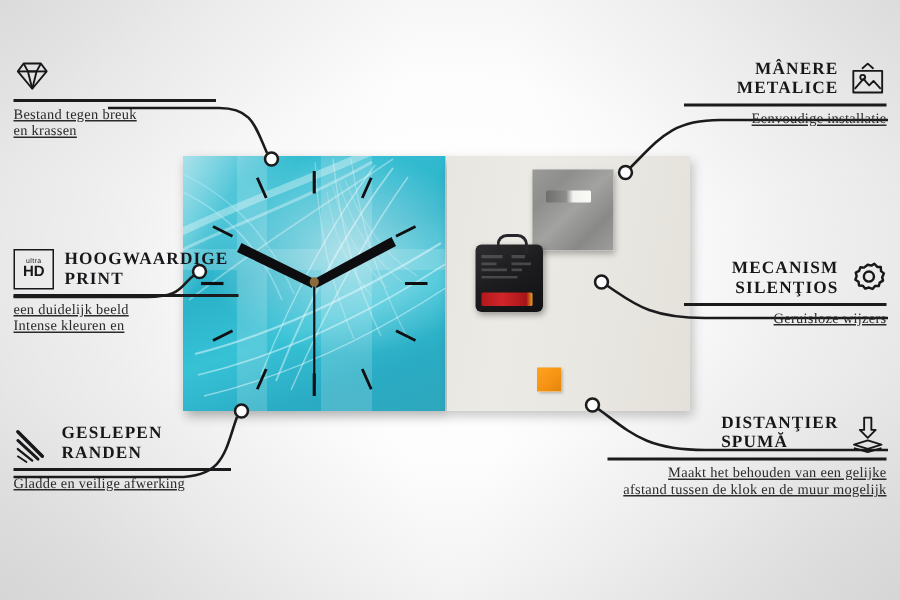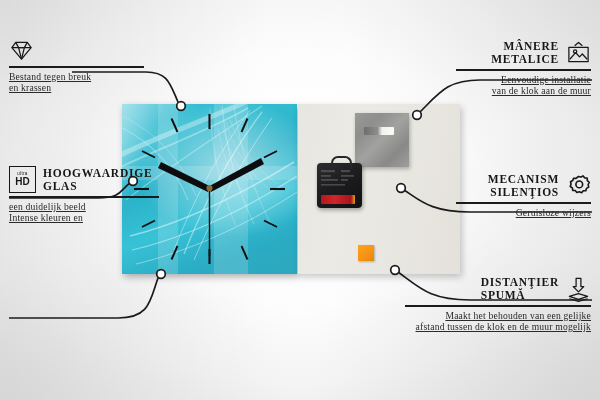--- a/index.html
+++ b/index.html
@@ -242,47 +242,64 @@
   </div>
 
   <div class="callout" style="left:9px;top:166px;width:150px;">
     <div class="co-head">
       <div class="hd-box">
         <span class="hd-ultra">ultra</span>
         <span class="hd-hd">HD</span>
       </div>
       <div>
         <div class="co-title">HOOGWAARDIGE</div>
-        <div class="co-title">GLAS</div>
+        <div class="co-title">PRINT</div>
       </div>
     </div>
     <div class="co-rule"></div>
     <div class="co-desc">een duidelijk beeld</div>
     <div class="co-desc">Intense kleuren en</div>
   </div>
 
+  <div class="callout" style="left:9px;top:283px;width:145px;">
+    <div class="co-head">
+      <svg class="co-icon" viewBox="0 0 26 26">
+        <g stroke="#17171a" fill="none" stroke-linecap="round">
+          <path d="M3 4 L20 21" stroke-width="2.4"></path>
+          <path d="M3 10 L17 23" stroke-width="2"></path>
+          <path d="M3 16 L13 24" stroke-width="1.6"></path>
+          <path d="M3 21 L9 25" stroke-width="1.2"></path>
+        </g>
+      </svg>
+      <div>
+        <div class="co-title">GESLEPEN</div>
+        <div class="co-title">RANDEN</div>
+      </div>
+    </div>
+    <div class="co-rule"></div>
+    <div class="co-desc">Gladde en veilige afwerking</div>
+  </div>
 
   <div class="callout" style="left:456px;top:40px;width:135px;">
     <div class="co-head right">
       <div style="text-align:right;">
         <div class="co-title">MÂNERE</div>
         <div class="co-title">METALICE</div>
       </div>
       <svg class="co-icon" viewBox="0 0 26 26">
         <g stroke="#17171a" stroke-width="1.3" fill="none" stroke-linejoin="round">
           <path d="M9 5 L13 1.5 L17 5"></path>
           <rect x="3" y="6.5" width="20" height="15"></rect>
           <path d="M4 19 L10 12 L14 16.5 L17 13.5 L22 19"></path>
           <circle cx="9.5" cy="11" r="1.7"></circle>
         </g>
       </svg>
     </div>
     <div class="co-rule"></div>
     <div class="co-desc right">Eenvoudige installatie</div>
-    <div class="co-desc right">van de klok aan de muur</div>
   </div>
 
   <div class="callout" style="left:456px;top:173px;width:135px;">
     <div class="co-head right">
       <div style="text-align:right;">
         <div class="co-title">MECANISM</div>
         <div class="co-title">SILENŢIOS</div>
       </div>
       <svg class="co-icon" viewBox="0 0 26 26">
         <g stroke="#17171a" stroke-width="1.7" fill="none" stroke-linejoin="round">

